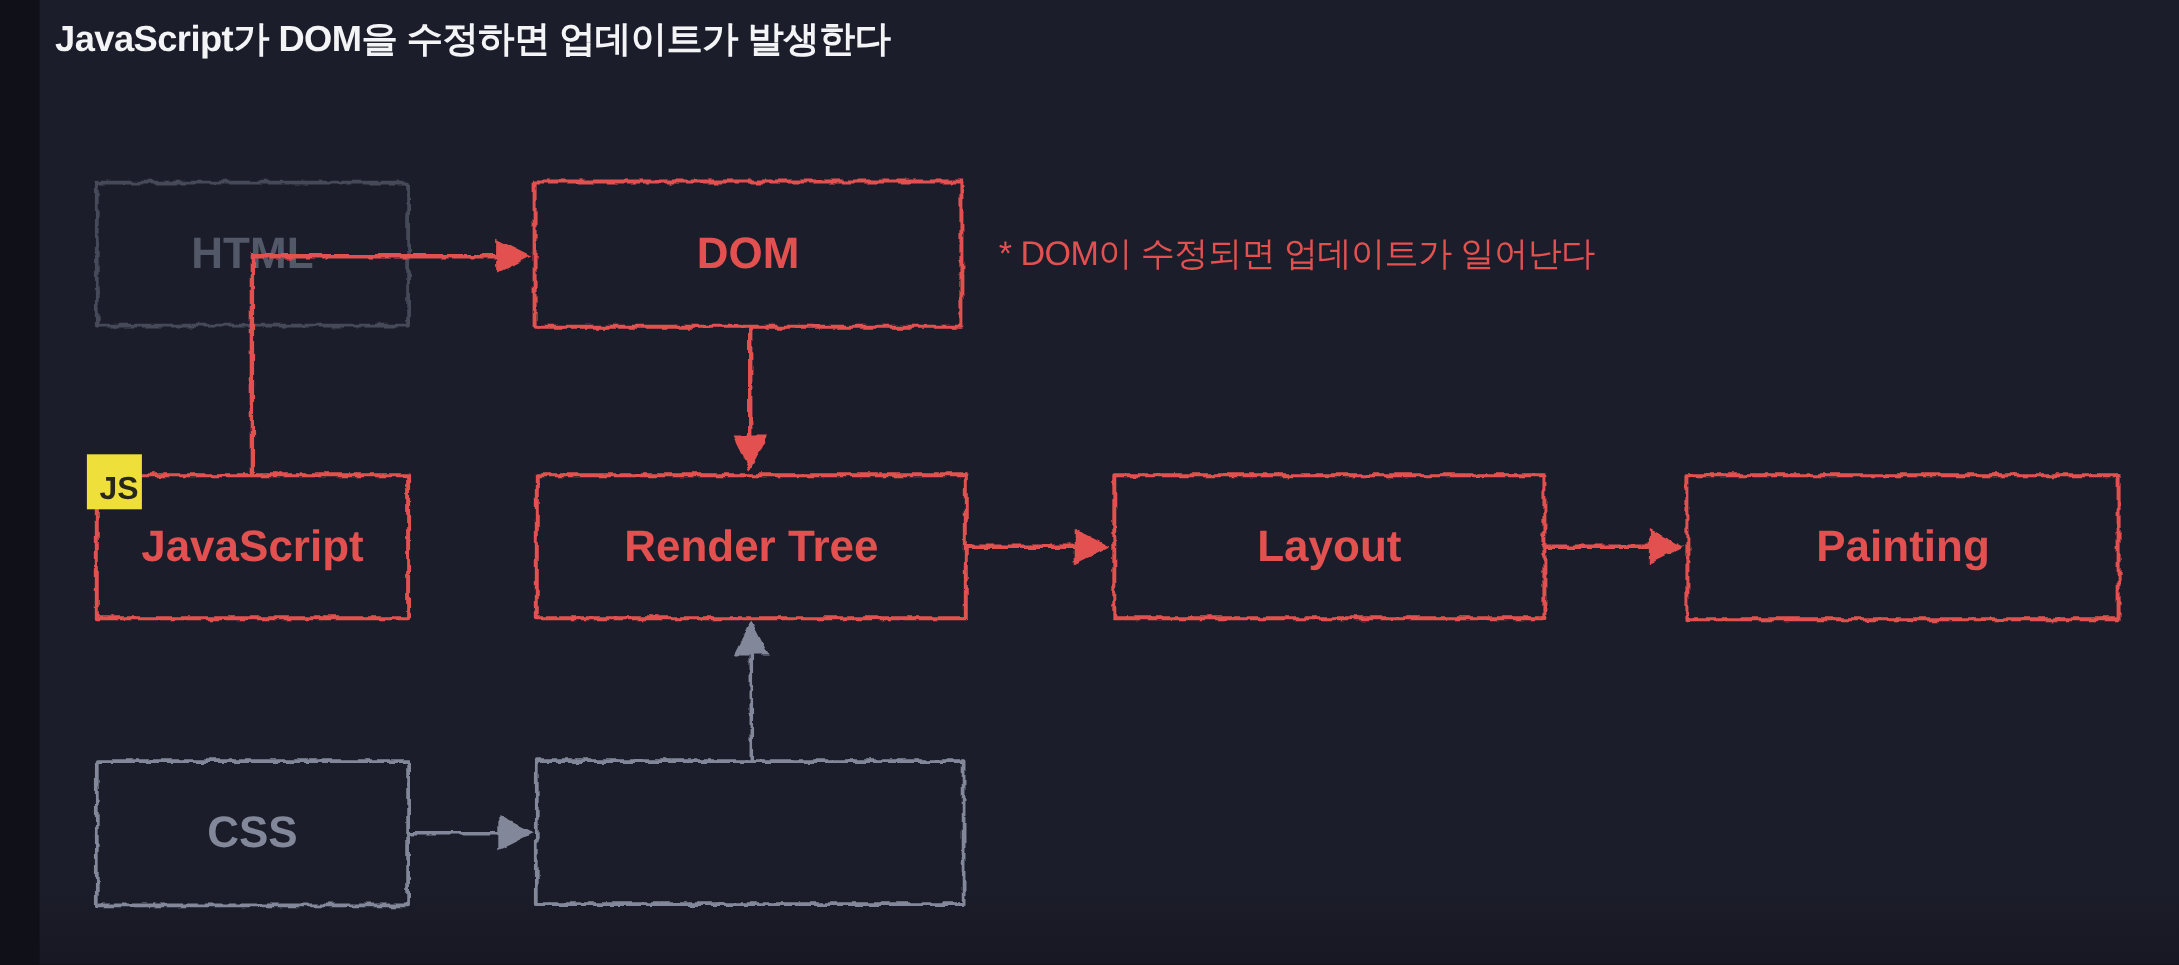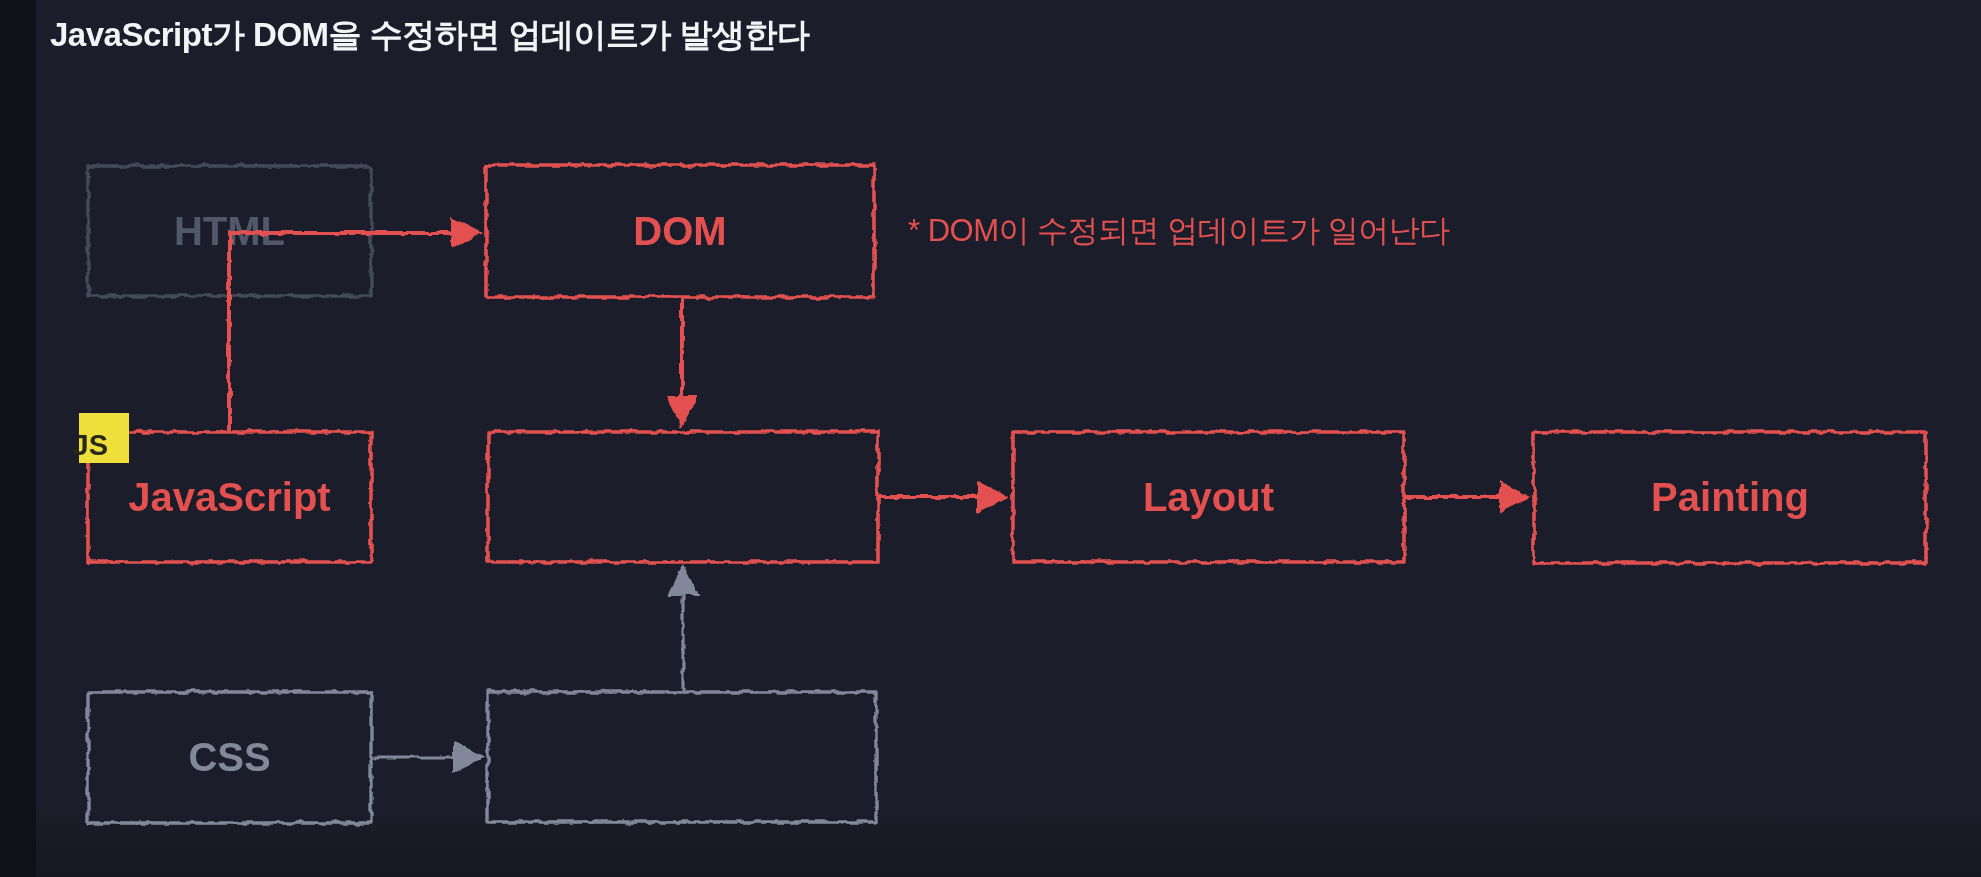--- a/index.html
+++ b/index.html
@@ -51,40 +51,41 @@
     font-size:40px;font-weight:700;letter-spacing:0;
     white-space:nowrap;
   }
   .lbl-red{color:var(--accent-red);text-align:right;}
   .lbl-gray{color:var(--muted-gray);}
   .lbl-dim{color:var(--dim-gray);}
   .js-badge{
     position:absolute;left:43px;top:413px;width:50px;height:50px;
     background:var(--badge-yellow);
     display:flex;align-items:flex-end;justify-content:flex-end;
-    padding:3px 21px;
+    padding:3px 3px;
     z-index:3;
   }
   .js-badge span{
     font-size:29px;font-weight:700;color:var(--badge-text);line-height:1;
   }
 </style>
 </head>
 <body>
 
 <div class="stage">
 
   <div class="title">JavaScript가 DOM을 수정하면 업데이트가 발생한다</div>
 
   <div class="annotation">* DOM이 수정되면 업데이트가 일어난다</div>
 
   <div class="label-layer">
     <div class="box-label lbl-dim" style="left:52px;  top:166px; width:283px; height:130px;">HTML</div>
     <div class="box-label lbl-red" style="left:450px; top:165px; width:388px; height:132px;">DOM</div>
     <div class="box-label lbl-red" style="left:52px;  top:432px; width:283px; height:130px;">JavaScript</div>
+    <div class="box-label lbl-red" style="left:452px; top:432px; width:390px; height:130px;">Render Tree</div>
     <div class="box-label lbl-red" style="left:977px; top:432px; width:391px; height:130px;">Layout</div>
     <div class="box-label lbl-red" style="left:1498px;top:432px; width:392px; height:131px;">Painting</div>
     <div class="box-label lbl-gray" style="left:52px;  top:692px; width:283px; height:131px;">CSS</div>
   </div>
 
   <svg class="wires" width="1981" height="877" viewBox="0 0 1981 877">
     <defs>
       <filter id="rough" x="-3%" y="-3%" width="106%" height="106%">
         <feTurbulence type="fractalNoise" baseFrequency="0.085" numOctaves="2" seed="7" result="n"></feTurbulence>
         <feDisplacementMap in="SourceGraphic" in2="n" scale="5.5" xChannelSelector="R" yChannelSelector="G"></feDisplacementMap>

